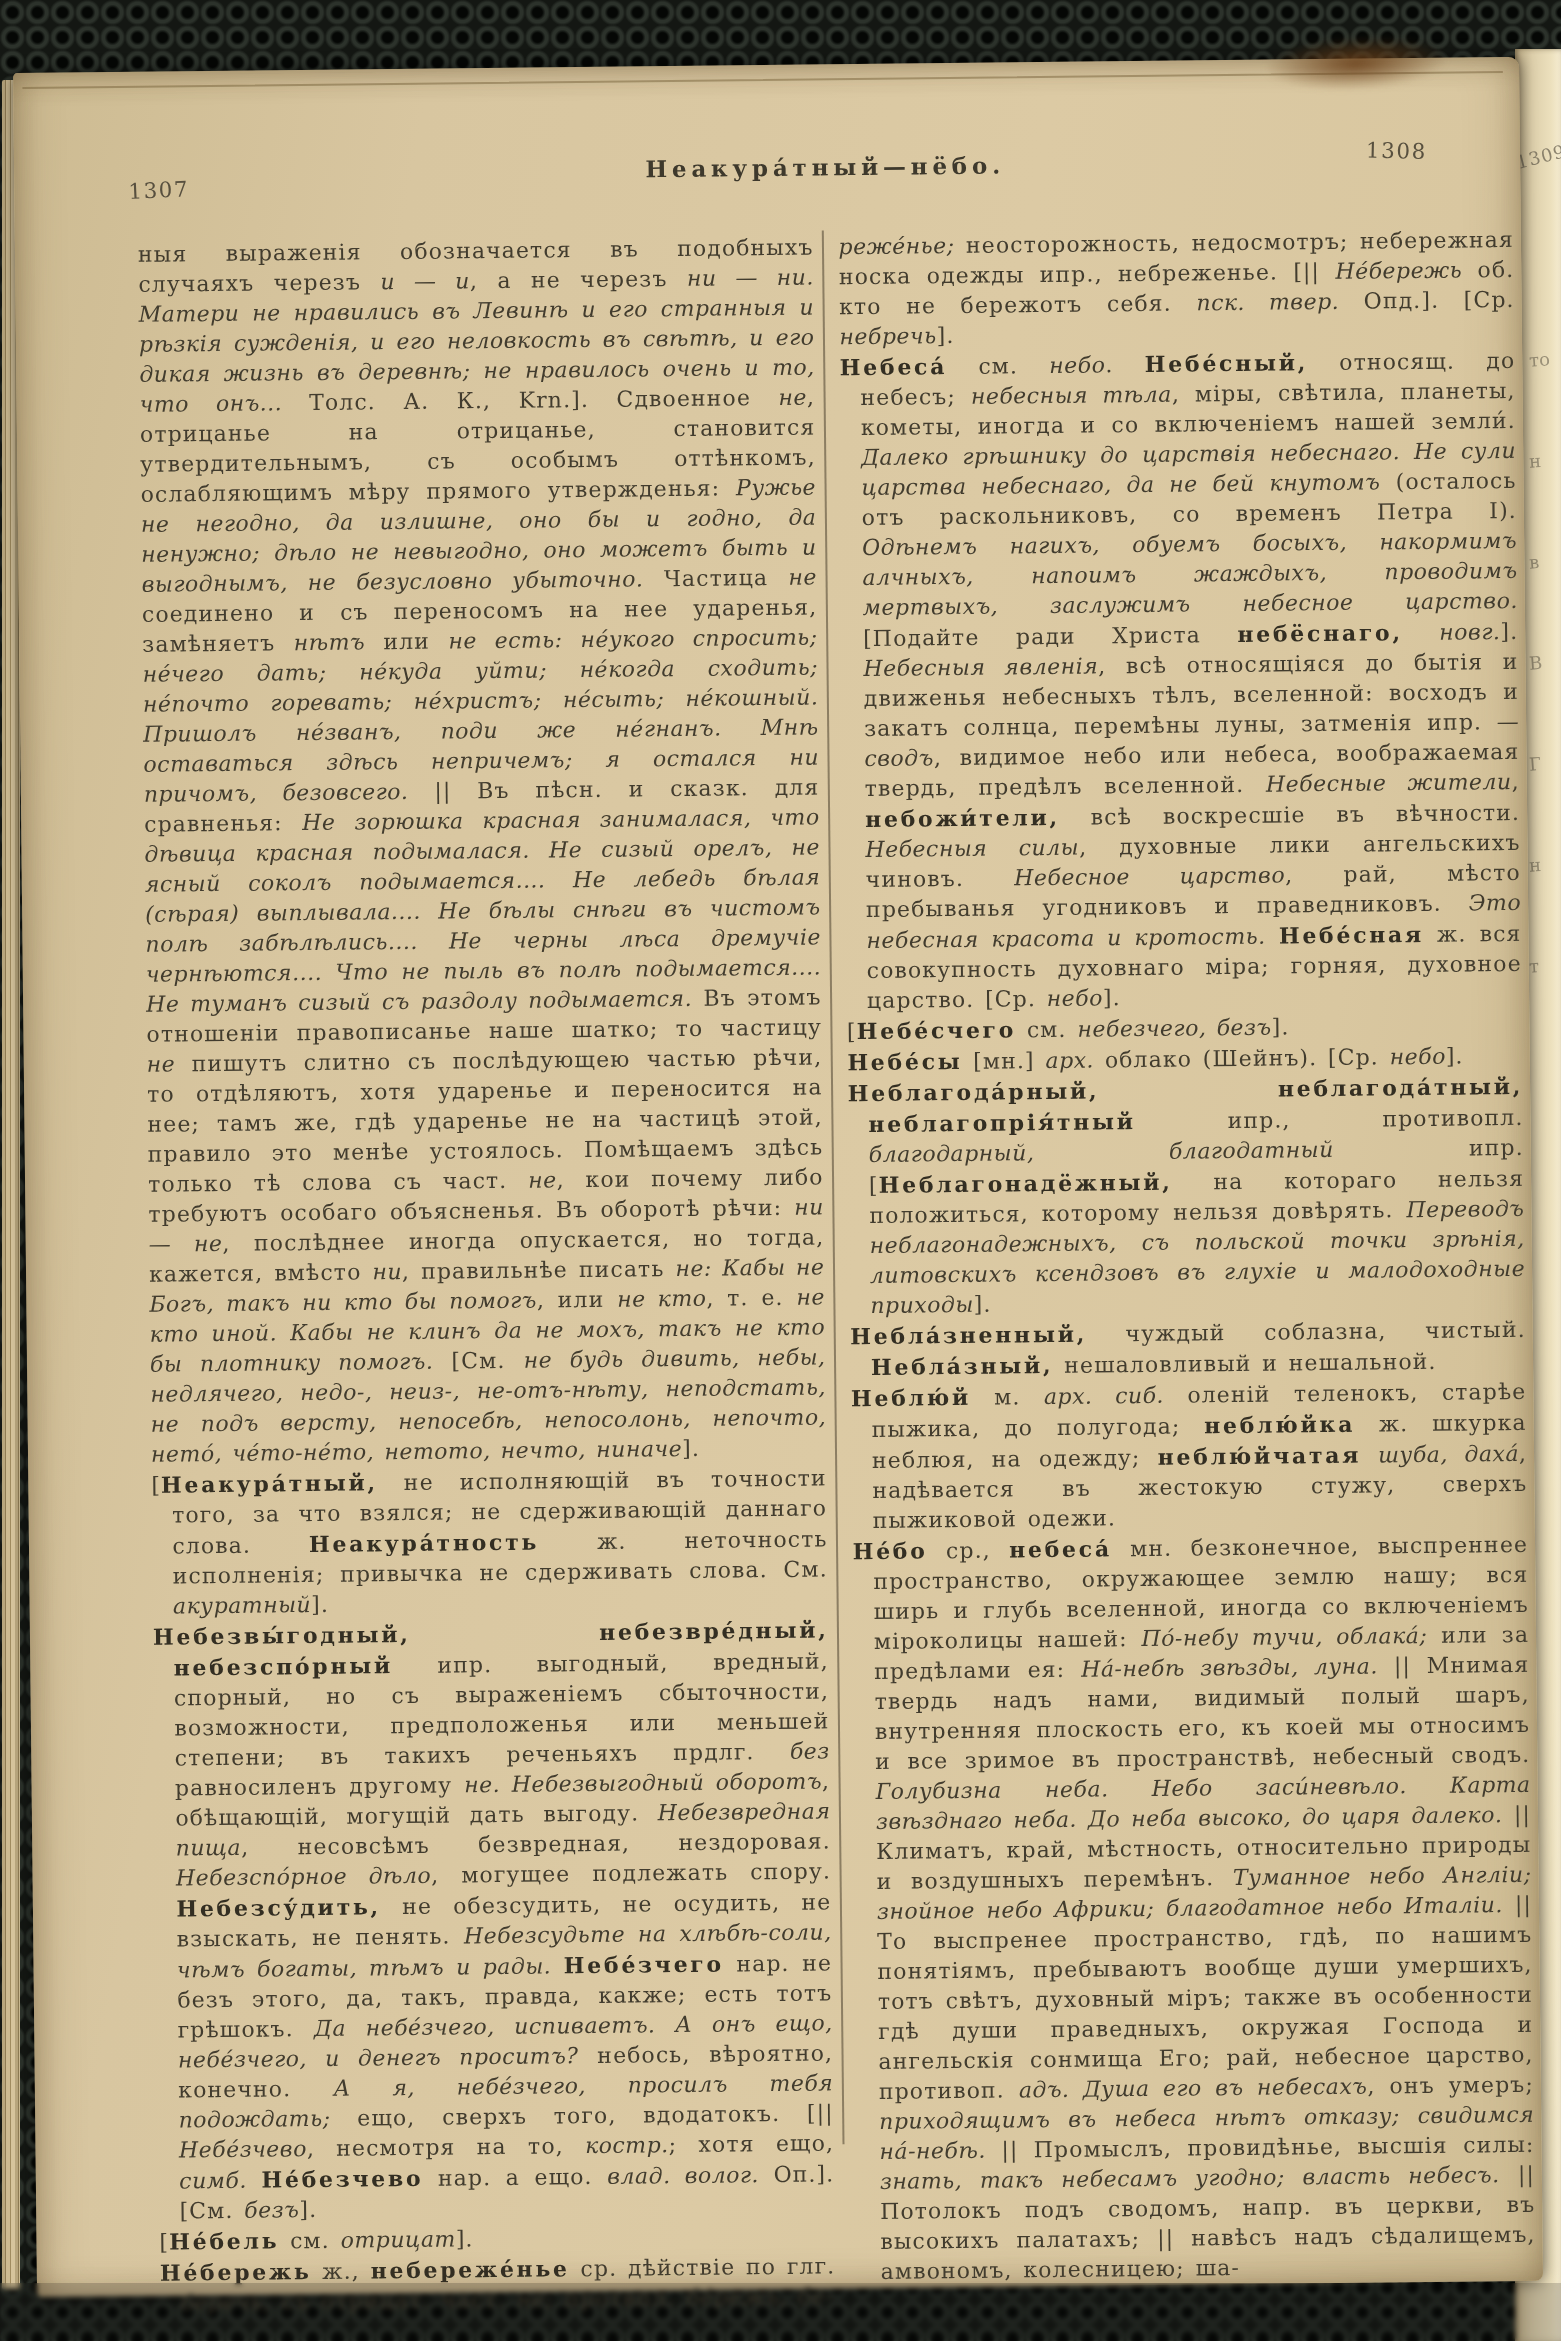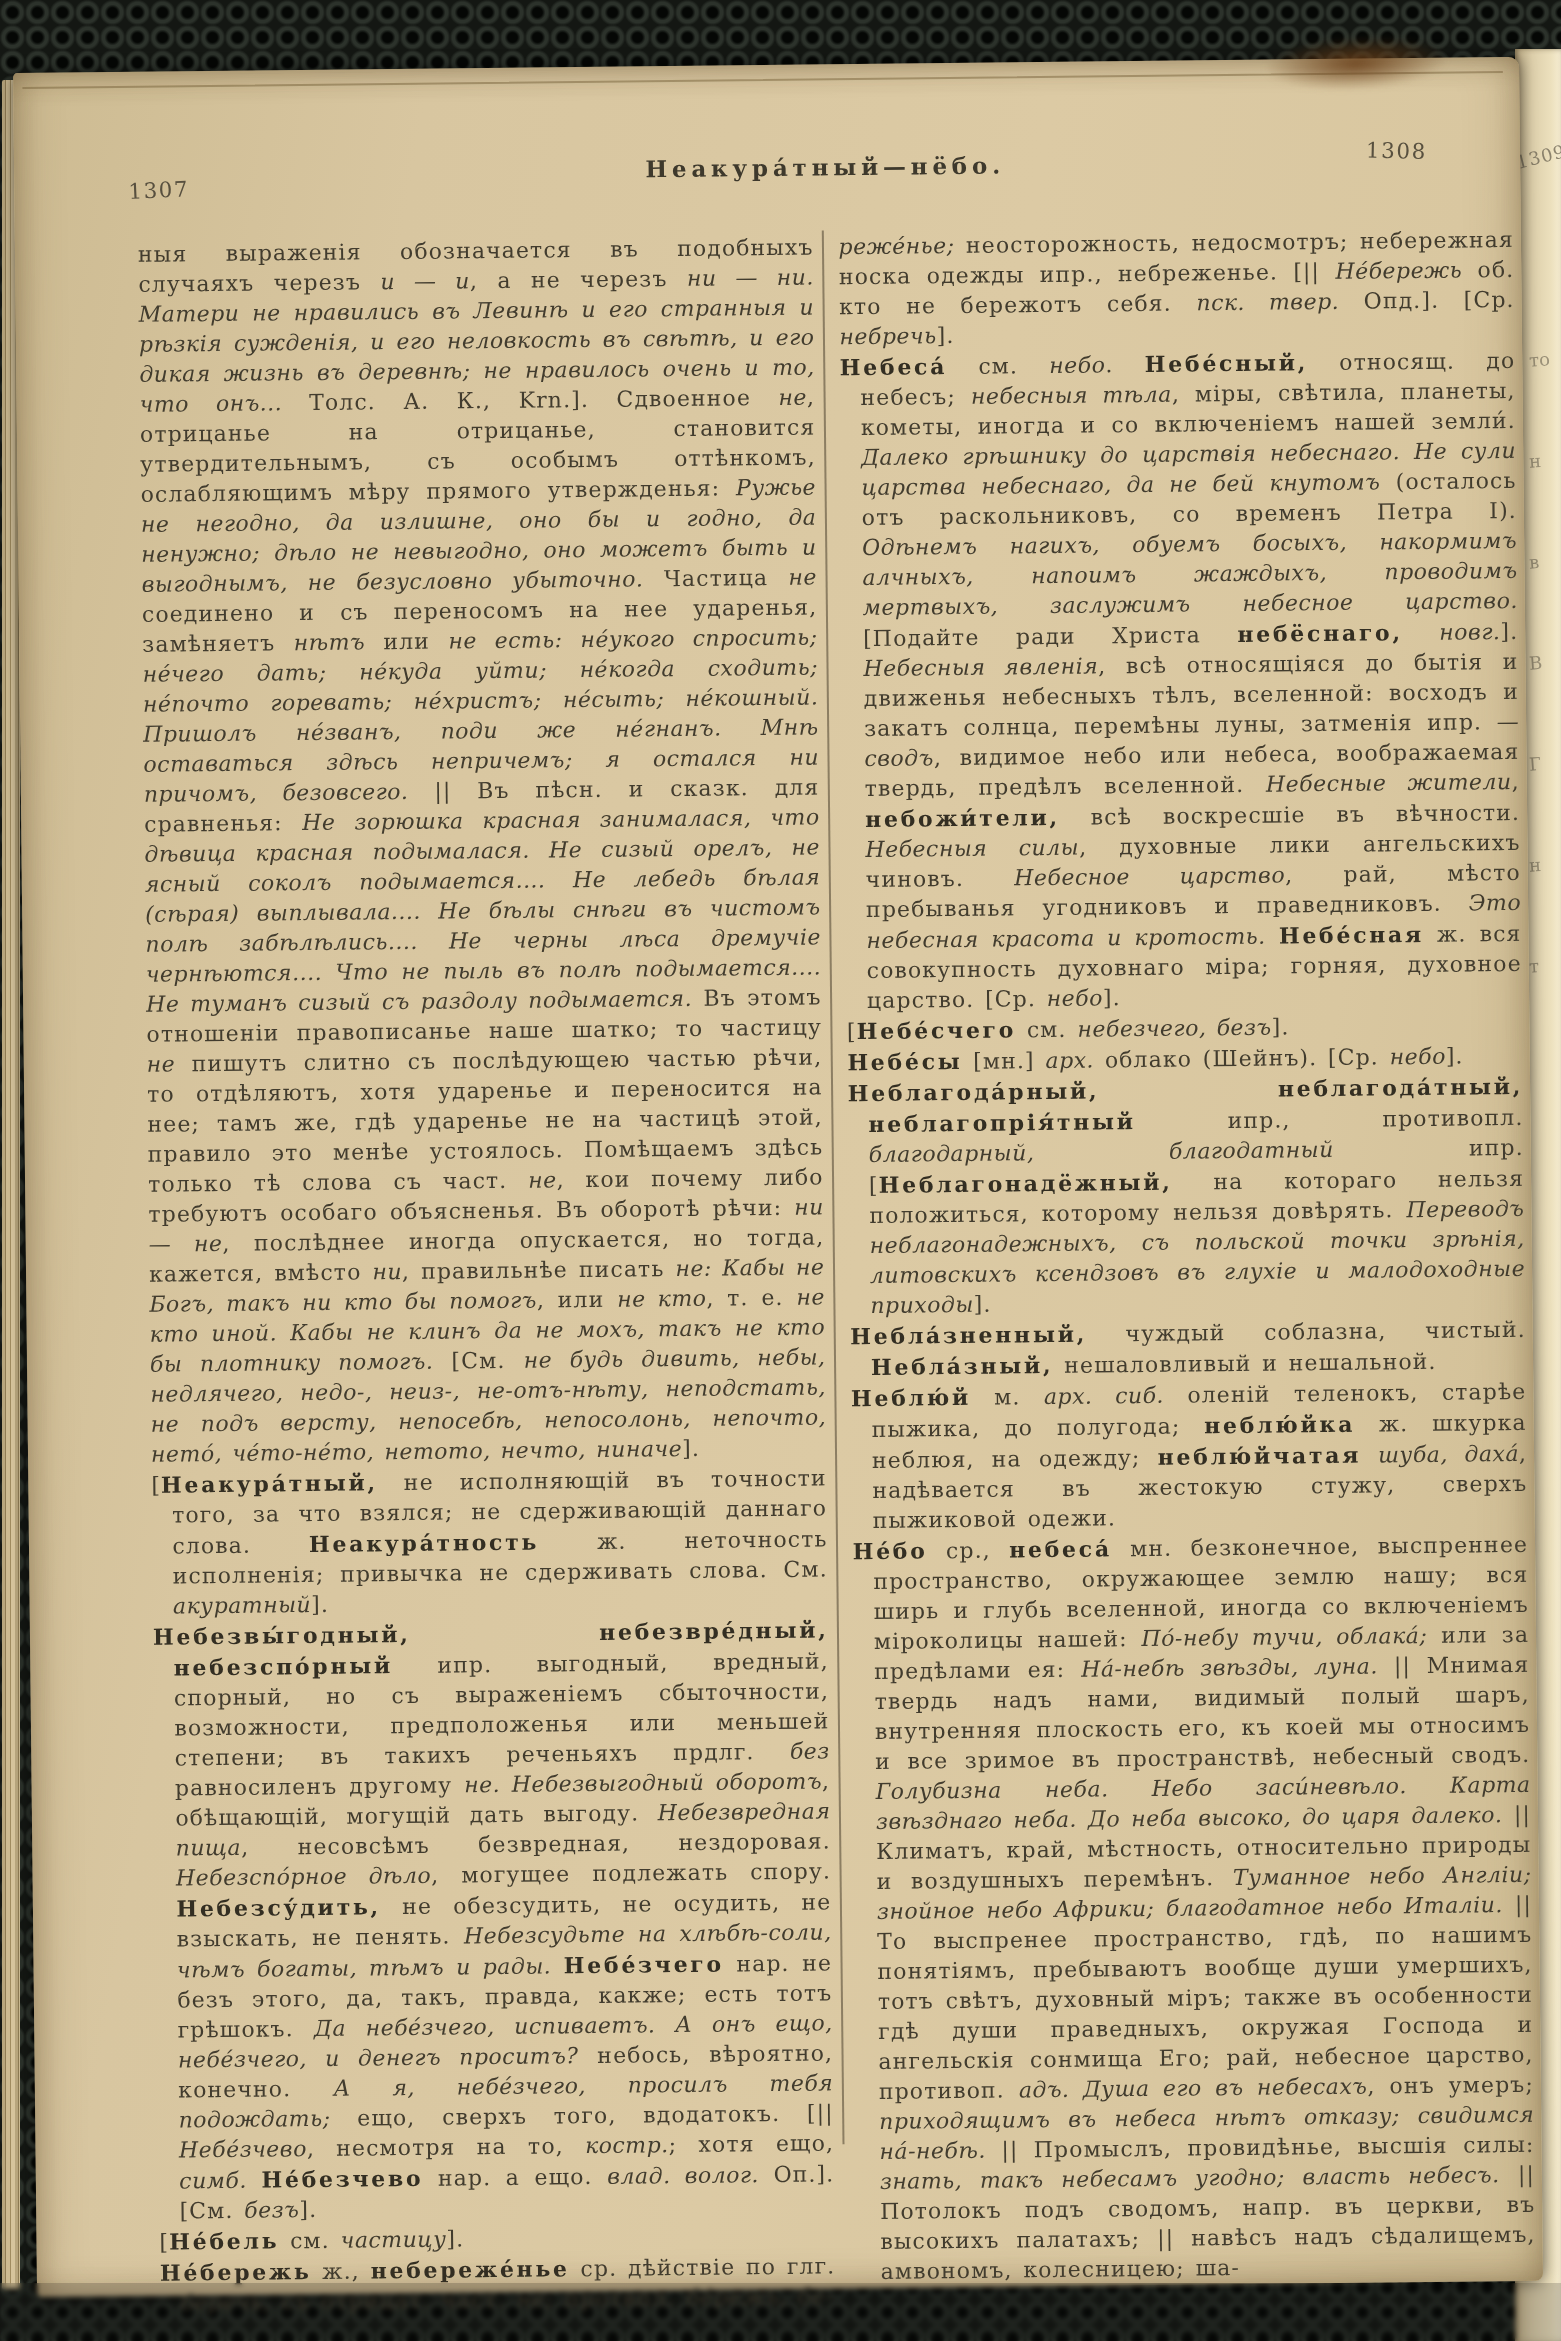--- a/index.html
+++ b/index.html
@@ -94,21 +94,21 @@
     <div class="pageno pageno-right">1308</div>
     <div class="running-title">Неакура́тный—нёбо.</div>
 
     <div class="column-divider"></div>
 
     <div class="text-block">
       <div class="col">
           <p class="para cont"><span class="run-r">ныя выраженія обозначается въ подобныхъ случаяхъ черезъ </span><span class="run-i">и — и</span><span class="run-r">, а не черезъ </span><span class="run-i">ни — ни. Матери не нравились въ Левинѣ и его странныя и рѣзкія сужденія, и его неловкость въ свѣтѣ, и его дикая жизнь въ деревнѣ; не нравилось очень и то, что онъ... </span><span class="run-r">Толс. А. К., Krn.]. Сдвоенное </span><span class="run-i">не</span><span class="run-r">, отрицанье на отрицанье, становится утвердительнымъ, съ особымъ оттѣнкомъ, ослабляющимъ мѣру прямого утвержденья: </span><span class="run-i">Ружье не негодно, да излишне, оно бы и годно, да ненужно; дѣло не невыгодно, оно можетъ быть и выгоднымъ, не безусловно убыточно.</span><span class="run-r"> Частица </span><span class="run-i">не</span><span class="run-r"> соединено и съ переносомъ на нее ударенья, замѣняетъ </span><span class="run-i">нѣтъ</span><span class="run-r"> или </span><span class="run-i">не есть: не́укого спросить; не́чего дать; не́куда уйти; не́когда сходить; не́почто горевать; не́христъ; не́сыть; не́кошный. Пришолъ не́званъ, поди же не́гнанъ. Мнѣ оставаться здѣсь непричемъ; я остался ни причомъ, безовсего.</span><span class="run-r"> || Въ пѣсн. и сказк. для сравненья: </span><span class="run-i">Не зорюшка красная занималася, что дѣвица красная подымалася. Не сизый орелъ, не ясный соколъ подымается.... Не лебедь бѣлая (сѣрая) выплывала.... Не бѣлы снѣги въ чистомъ полѣ забѣлѣлись.... Не черны лѣса дремучіе чернѣются.... Что не пыль въ полѣ подымается.... Не туманъ сизый съ раздолу подымается.</span><span class="run-r"> Въ этомъ отношеніи правописанье наше шатко; то частицу </span><span class="run-i">не</span><span class="run-r"> пишутъ слитно съ послѣдующею частью рѣчи, то отдѣляютъ, хотя ударенье и переносится на нее; тамъ же, гдѣ ударенье не на частицѣ этой, правило это менѣе устоялось. Помѣщаемъ здѣсь только тѣ слова съ част. </span><span class="run-i">не</span><span class="run-r">, кои почему либо требуютъ особаго объясненья. Въ оборотѣ рѣчи: </span><span class="run-i">ни — не</span><span class="run-r">, послѣднее иногда опускается, но тогда, кажется, вмѣсто </span><span class="run-i">ни</span><span class="run-r">, правильнѣе писать </span><span class="run-i">не: Кабы не Богъ, такъ ни кто бы помогъ</span><span class="run-r">, или </span><span class="run-i">не кто</span><span class="run-r">, т. е. </span><span class="run-i">не кто иной. Кабы не клинъ да не мохъ, такъ не кто бы плотнику помогъ.</span><span class="run-r"> [См. </span><span class="run-i">не будь дивить, небы, недлячего, недо-, неиз-, не-отъ-нѣту, неподстать, не подъ версту, непосебѣ, непосолонь, непочто, нето́, че́то-не́то, нетото, нечто, ниначе</span><span class="run-r">].</span></p>
           <p class="para hang"><span class="run-r">[</span><span class="run-b">Неакура́тный,</span><span class="run-r"> не исполняющій въ точности того, за что взялся; не сдерживающій даннаго слова. </span><span class="run-b">Неакура́тность</span><span class="run-r"> ж. неточность исполненія; привычка не сдерживать слова. См. </span><span class="run-i">акуратный</span><span class="run-r">].</span></p>
           <p class="para hang"><span class="run-b">Небезвы́годный, небезвре́дный, небезспо́рный</span><span class="run-r"> ипр. выгодный, вредный, спорный, но съ выраженіемъ сбыточности, возможности, предположенья или меньшей степени; въ такихъ реченьяхъ прдлг. </span><span class="run-i">без</span><span class="run-r"> равносиленъ другому </span><span class="run-i">не. Небезвыгодный оборотъ</span><span class="run-r">, обѣщающій, могущій дать выгоду. </span><span class="run-i">Небезвредная пища</span><span class="run-r">, несовсѣмъ безвредная, нездоровая. </span><span class="run-i">Небезспо́рное дѣло</span><span class="run-r">, могущее подлежать спору. </span><span class="run-b">Небезсу́дить,</span><span class="run-r"> не обезсудить, не осудить, не взыскать, не пенять. </span><span class="run-i">Небезсудьте на хлѣбѣ-соли, чѣмъ богаты, тѣмъ и рады.</span><span class="run-r"> </span><span class="run-b">Небе́зчего</span><span class="run-r"> нар. не безъ этого, да, такъ, правда, какже; есть тотъ грѣшокъ. </span><span class="run-i">Да небе́зчего, испиваетъ. А онъ ещо, небе́зчего, и денегъ проситъ?</span><span class="run-r"> небось, вѣроятно, конечно. </span><span class="run-i">А я, небе́зчего, просилъ тебя подождать;</span><span class="run-r"> ещо, сверхъ того, вдодатокъ. [|| </span><span class="run-i">Небе́зчево</span><span class="run-r">, несмотря на то, </span><span class="run-i">костр.</span><span class="run-r">; хотя ещо, </span><span class="run-i">симб.</span><span class="run-r"> </span><span class="run-b">Не́безчево</span><span class="run-r"> нар. а ещо. </span><span class="run-i">влад. волог.</span><span class="run-r"> Оп.]. [См. </span><span class="run-i">безъ</span><span class="run-r">].</span></p>
-          <p class="para hang"><span class="run-r">[</span><span class="run-b">Не́бель</span><span class="run-r"> см. </span><span class="run-i">частицу</span><span class="run-r">].</span></p>
+          <p class="para hang"><span class="run-r">[</span><span class="run-b">Не́бель</span><span class="run-r"> см. </span><span class="run-i">отрицат</span><span class="run-r">].</span></p>
           <p class="para hang"><span class="run-b">Не́бережь</span><span class="run-r"> ж., </span><span class="run-b">небереже́нье</span><span class="run-r"> ср. дѣйствіе по глг. </span><span class="run-i">беречь</span><span class="run-r">, съ отрицат. част. </span><span class="run-i">не</span><span class="run-r">; протвпл. </span><span class="run-i">бе́режь, бе-</span></p>
         </div>
       <div class="col">
           <p class="para cont"><span class="run-i">реже́нье;</span><span class="run-r"> неосторожность, недосмотръ; небережная носка одежды ипр., небреженье. [|| </span><span class="run-i">Не́бережь</span><span class="run-r"> об. кто не бережотъ себя. </span><span class="run-i">пск. твер.</span><span class="run-r"> Опд.]. [Ср. </span><span class="run-i">небречь</span><span class="run-r">].</span></p>
           <p class="para hang"><span class="run-b">Небеса́</span><span class="run-r"> см. </span><span class="run-i">небо</span><span class="run-r">. </span><span class="run-b">Небе́сный,</span><span class="run-r"> относящ. до небесъ; </span><span class="run-i">небесныя тѣла</span><span class="run-r">, міры, свѣтила, планеты, кометы, иногда и со включеніемъ нашей земли́. </span><span class="run-i">Далеко грѣшнику до царствія небеснаго. Не сули царства небеснаго, да не бей кнутомъ</span><span class="run-r"> (осталось отъ раскольниковъ, со временъ Петра I). </span><span class="run-i">Одѣнемъ нагихъ, обуемъ босыхъ, накормимъ алчныхъ, напоимъ жаждыхъ, проводимъ мертвыхъ, заслужимъ небесное царство.</span><span class="run-r"> [Подайте ради Христа </span><span class="run-b">небёснаго,</span><span class="run-r"> </span><span class="run-i">новг.</span><span class="run-r">]. </span><span class="run-i">Небесныя явленія</span><span class="run-r">, всѣ относящіяся до бытія и движенья небесныхъ тѣлъ, вселенной: восходъ и закатъ солнца, перемѣны луны, затменія ипр. </span><span class="run-i">—сводъ</span><span class="run-r">, видимое небо или небеса, воображаемая твердь, предѣлъ вселенной. </span><span class="run-i">Небесные жители</span><span class="run-r">, </span><span class="run-b">небожи́тели,</span><span class="run-r"> всѣ воскресшіе въ вѣчности. </span><span class="run-i">Небесныя силы</span><span class="run-r">, духовные лики ангельскихъ чиновъ. </span><span class="run-i">Небесное царство</span><span class="run-r">, рай, мѣсто пребыванья угодниковъ и праведниковъ. </span><span class="run-i">Это небесная красота и кротость.</span><span class="run-r"> </span><span class="run-b">Небе́сная</span><span class="run-r"> ж. вся совокупность духовнаго міра; горняя, духовное царство. [Ср. </span><span class="run-i">небо</span><span class="run-r">].</span></p>
           <p class="para hang"><span class="run-r">[</span><span class="run-b">Небе́счего</span><span class="run-r"> см. </span><span class="run-i">небезчего, безъ</span><span class="run-r">].</span></p>
           <p class="para hang"><span class="run-b">Небе́сы</span><span class="run-r"> [мн.] </span><span class="run-i">арх.</span><span class="run-r"> облако (Шейнъ). [Ср. </span><span class="run-i">небо</span><span class="run-r">].</span></p>
           <p class="para hang"><span class="run-b">Неблагода́рный, неблагода́тный, неблагопрія́тный</span><span class="run-r"> ипр., противопл. </span><span class="run-i">благодарный, благодатный</span><span class="run-r"> ипр. [</span><span class="run-b">Неблагонадёжный,</span><span class="run-r"> на котораго нельзя положиться, которому нельзя довѣрять. </span><span class="run-i">Переводъ неблагонадежныхъ, съ польской точки зрѣнія, литовскихъ ксендзовъ въ глухіе и малодоходные приходы</span><span class="run-r">].</span></p>
           <p class="para hang"><span class="run-b">Небла́зненный,</span><span class="run-r"> чуждый соблазна, чистый. </span><span class="run-b">Небла́зный,</span><span class="run-r"> нешаловливый и нешальной.</span></p>
           <p class="para hang"><span class="run-b">Неблю́й</span><span class="run-r"> м. </span><span class="run-i">арх. сиб.</span><span class="run-r"> оленій теленокъ, старѣе пыжика, до полугода; </span><span class="run-b">неблю́йка</span><span class="run-r"> ж. шкурка неблюя, на одежду; </span><span class="run-b">неблю́йчатая</span><span class="run-r"> </span><span class="run-i">шуба, даха́</span><span class="run-r">, надѣвается въ жестокую стужу, сверхъ пыжиковой одежи.</span></p>

